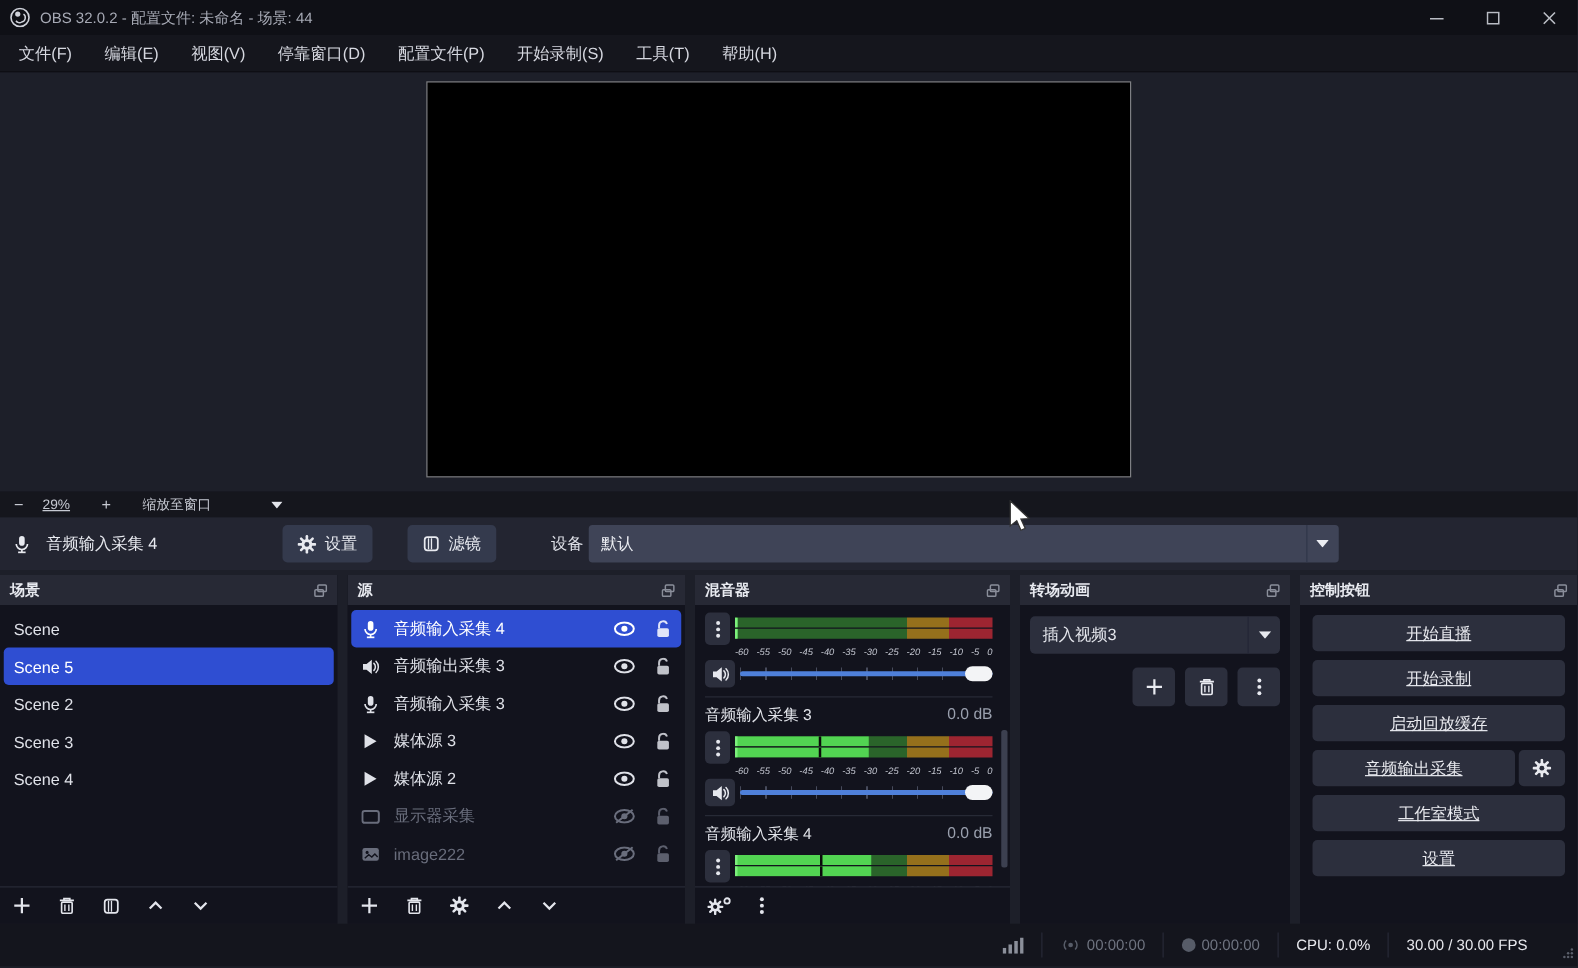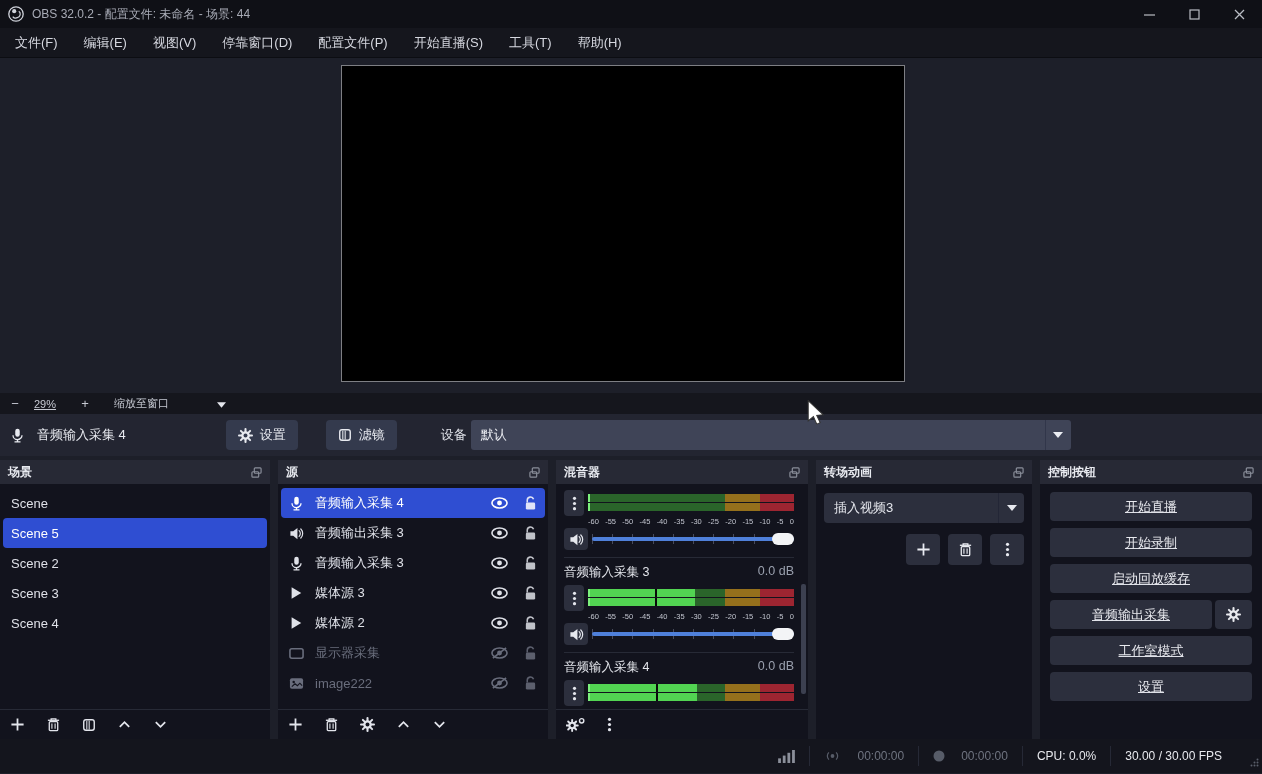--- a/index.html
+++ b/index.html
@@ -66,21 +66,21 @@
   .mix-label-row { display:flex; justify-content:space-between; font-size:12.5px; color:#e2e4ea; margin:2px 0 4px; }
   .mix-db { color:#9aa0ae; }
   .meter-row { display:flex; align-items:center; gap:4px; }
   .mini-btn { flex:none; width:20px; height:26px; background:#2c2f3d; border-radius:4px; display:flex; align-items:center; justify-content:center; color:#e6e8ee; }
   .meter { flex:1; }
   .ch { position:relative; height:8px; margin-bottom:1px; overflow:hidden;
         background:linear-gradient(to right, var(--mg) 0 66.7%, var(--my) 66.7% 83.3%, var(--mr) 83.3% 100%); }
   .ch-fill { position:absolute; left:0; top:0; bottom:0; background:var(--mga); }
   .ch-peak { position:absolute; top:0; bottom:0; width:2px; background:#0a0a0a; }
   .ch-sliver { position:absolute; left:0; top:0; bottom:0; width:2px; background:#7cf07c; }
-  .scale-row { display:flex; justify-content:space-between; margin:1px 0 2px 24px; font-size:7.5px; color:#c2c5cf; }
+  .scale-row { display:flex; justify-content:space-between; margin:1px 0 2px 24px; font-size:7.5px; color:#c2c5cf;font-style:italic; }
   .slider-row { display:flex; align-items:center; gap:4px; margin-top:1px; }
   .mute-btn { flex:none; width:24px; height:22px; background:#2c2f3d; border-radius:4px; display:flex; align-items:center; justify-content:center; color:#e6e8ee; }
   .slider { flex:1; position:relative; height:16px; }
   .slider .ticks { position:absolute; left:0; right:0; top:3px; bottom:3px;
         background:repeating-linear-gradient(90deg,#474b5c 0 1px,transparent 1px 10%); }
   .slider .groove { position:absolute; left:0; right:0; top:6px; height:4px; background:var(--sb); border-radius:2px; }
   .slider .handle { position:absolute; right:0; top:2px; width:22px; height:12px; border-radius:6px; background:#f3f4f6; }
   .scrolltrack { position:absolute; right:2px; top:28px; bottom:32px; width:5px; }
   .scrollthumb { position:absolute; right:0; top:44%; height:50%; width:5px; background:#3c4050; border-radius:2px; }
   
@@ -89,21 +89,21 @@
   .dd-arrow { margin-left:auto; width:26px; height:100%; display:flex; align-items:center; justify-content:center; color:#e6e8ee; border-left:1px solid #232636; }
   .trans-btns { display:flex; justify-content:flex-end; gap:8px; margin-top:11px; }
   .sq-btn { width:34px; height:31px; background:#2c2f3d; border-radius:4px; display:flex; align-items:center; justify-content:center; color:#e9ebf1; }
   
   .ctl-body { padding:8px 10px;text-decoration:underline; }
   .ctl-row { display:flex; gap:3px; margin-bottom:7px; }
   .ctl-btn { flex:1; height:29px; background:#2c2f3d; border-radius:4px; color:#e9eaef; font-size:13px; display:flex; align-items:center; justify-content:center; }
   .ctl-gear { flex:none; width:37px; height:29px; background:#2c2f3d; border-radius:4px; display:flex; align-items:center; justify-content:center; color:#e9eaef; --hole:#2c2f3d; }
   
   .statusbar { height:34px; background:#14151d; display:flex; align-items:center; justify-content:flex-end; font-size:12px; padding-right:26px; position:relative; }
-  .sb-seg { display:flex; align-items:center; gap:16px; padding:0 14px; height:20px; border-left:1px solid #262936; color:#6f7480; }
+  .sb-seg { display:flex; align-items:center; gap:4px; padding:0 14px; height:20px; border-left:1px solid #262936; color:#6f7480; }
   .sb-seg:first-child { border-left:none; }
   .sb-bright { color:#e8e9ee; }
   .sb-icon { display:flex; color:#575c68; }
   .sb-signal { color:#8b8f9a; }
   .grip { position:absolute; right:3px; bottom:3px; color:#5a5e6a; }
   
   .cursor { position:absolute; left:806px; top:400px; z-index:99; pointer-events:none; }
 </style>
 </head>
 <body style="--mg: #2a642a; --my: #95701c; --mr: #9d2531; --mga: #52d452; --sb: #4f80da;">
@@ -134,21 +134,21 @@
       </svg>
   </span>
 </div>
 
 <div class="menubar">
     <div class="menu-item">文件(F)</div>
     <div class="menu-item">编辑(E)</div>
     <div class="menu-item">视图(V)</div>
     <div class="menu-item">停靠窗口(D)</div>
     <div class="menu-item">配置文件(P)</div>
-    <div class="menu-item">开始直播(S)</div>
+    <div class="menu-item">开始录制(S)</div>
     <div class="menu-item">工具(T)</div>
     <div class="menu-item">帮助(H)</div>
   </div>
 
 <div class="main">
   <div class="canvas"></div>
 </div>
 
 <div class="zoom-row">
   <span class="zoom-btn">−</span>

